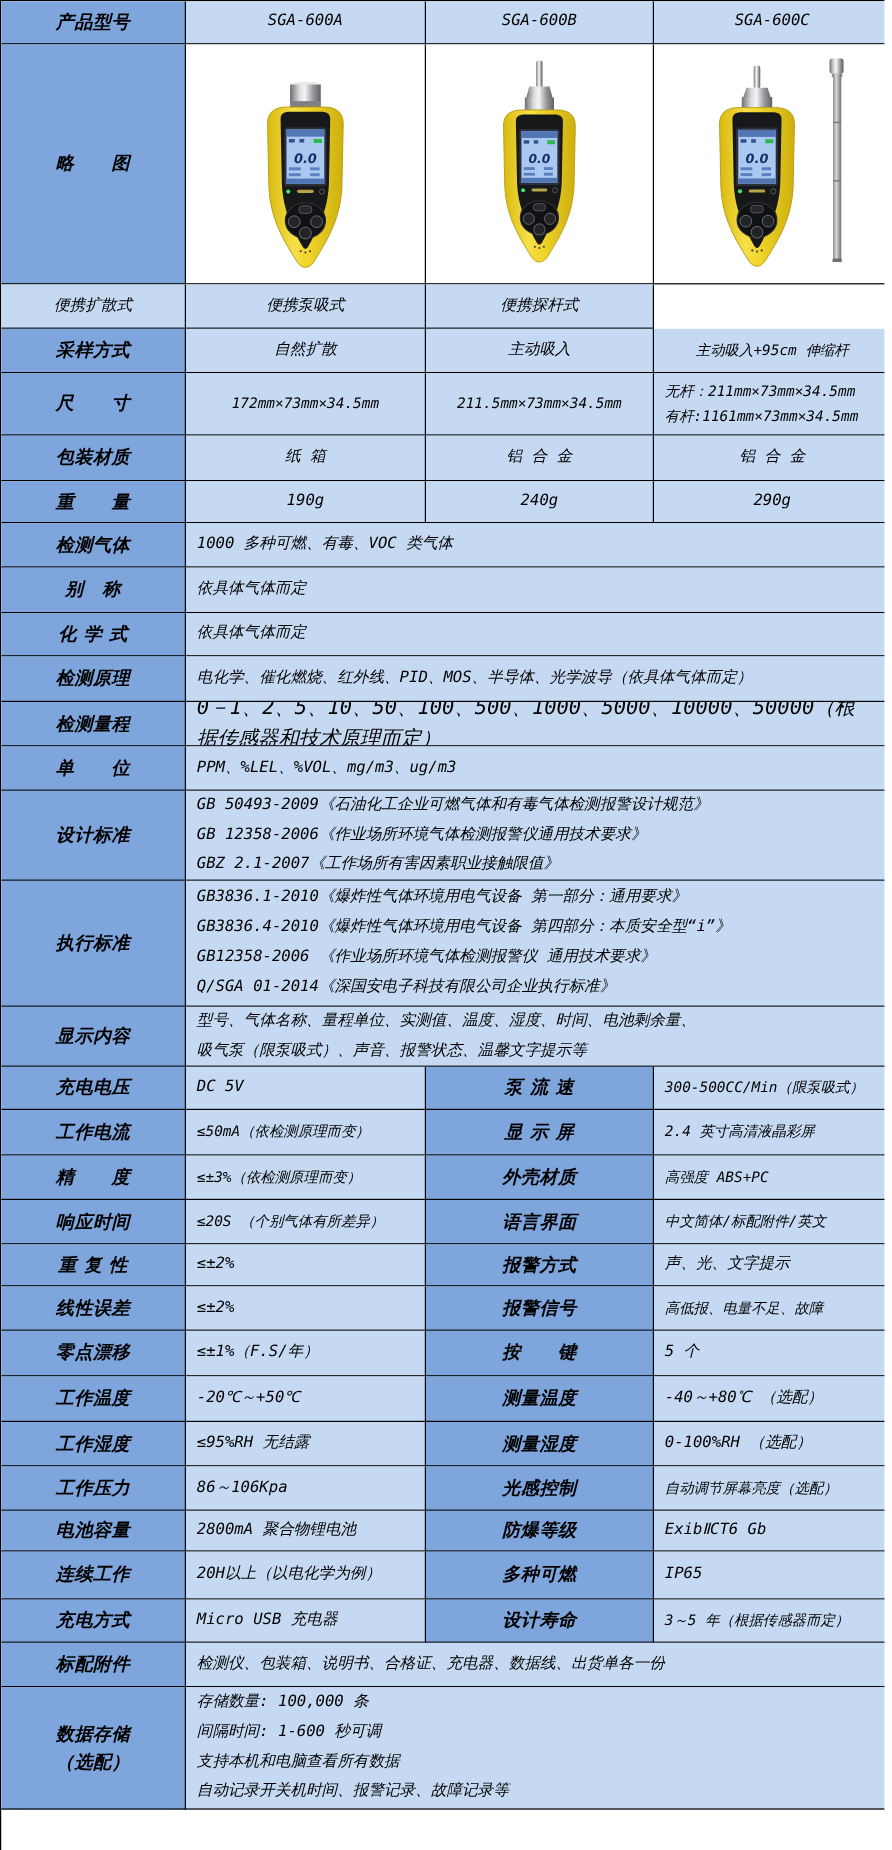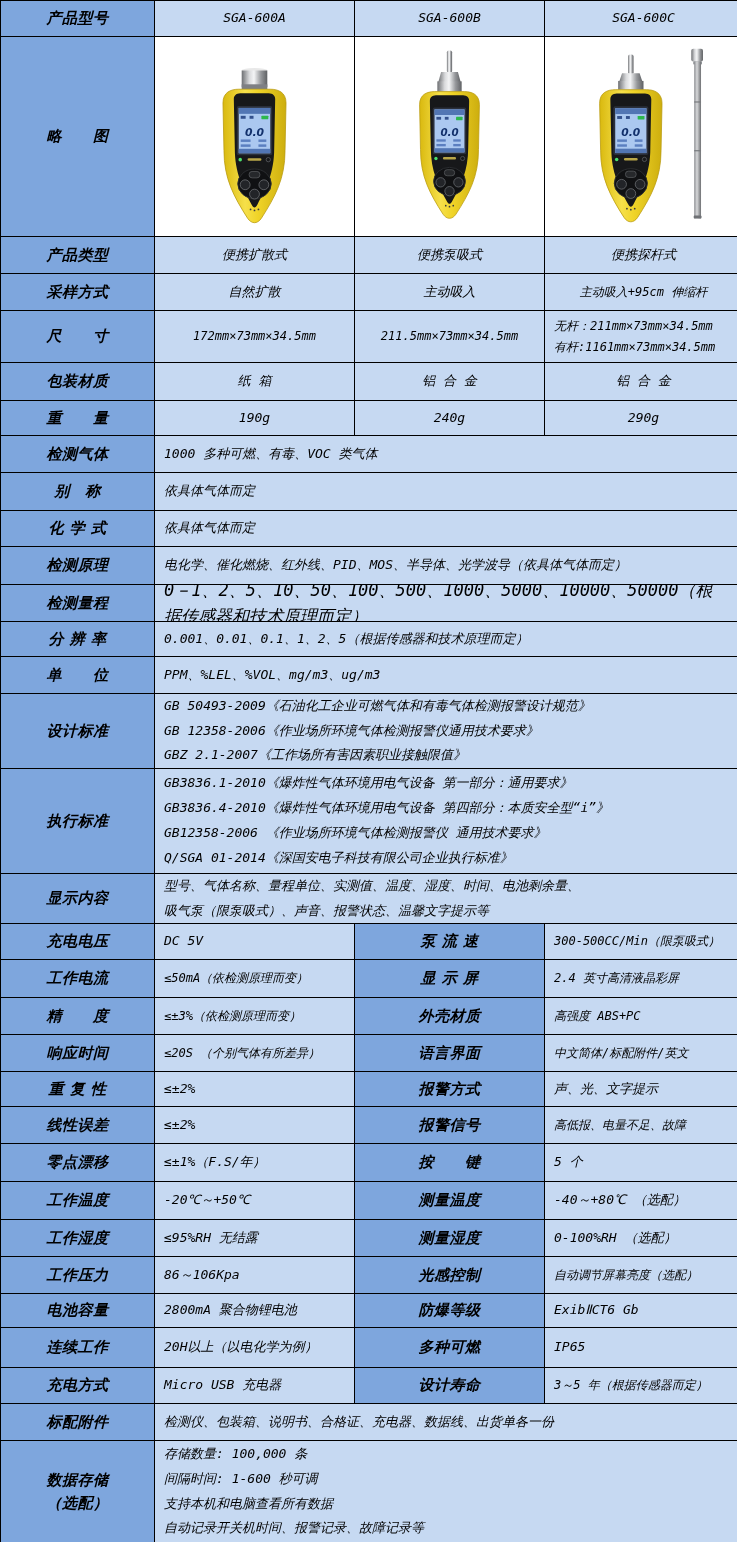--- a/index.html
+++ b/index.html
@@ -120,21 +120,20 @@
           <rect x="152" y="21" width="7" height="161" fill="url(#rodG)"></rect>
           <rect x="152" y="62" width="7" height="1.2" fill="#77797d"></rect>
           <rect x="152" y="112" width="7" height="1.2" fill="#77797d"></rect>
           <rect x="151.5" y="179" width="8" height="3" rx="1" fill="#6f7175"></rect>
         </g>
       </svg>
     </div>
   </div>
 
   <div class="row" style="height:37px">
-    <div class="cell lbl">产品类型</div>
     <div class="cell val center">便携扩散式</div>
     <div class="cell val center">便携泵吸式</div>
     <div class="cell val center">便携探杆式</div>
   </div>
   <div class="row" style="height:37px">
     <div class="cell lbl">采样方式</div>
     <div class="cell val center">自然扩散</div>
     <div class="cell val center">主动吸入</div>
     <div class="cell val center sz">主动吸入+95cm 伸缩杆</div>
   </div>
@@ -170,24 +169,20 @@
     <div class="cell lbl">化 学 式</div>
     <div class="cell val left span3">依具体气体而定</div>
   </div>
   <div class="row" style="height:38px">
     <div class="cell lbl">检测原理</div>
     <div class="cell val left span3">电化学、催化燃烧、红外线、PID、MOS、半导体、光学波导（依具体气体而定）</div>
   </div>
   <div class="row" style="height:37px">
     <div class="cell lbl">检测量程</div>
     <div class="cell val left span3 small">0－1、2、5、10、50、100、500、1000、5000、10000、50000（根据传感器和技术原理而定）</div>
-  </div>
-  <div class="row" style="height:35px">
-    <div class="cell lbl">分 辨 率</div>
-    <div class="cell val left span3">0.001、0.01、0.1、1、2、5（根据传感器和技术原理而定）</div>
   </div>
   <div class="row" style="height:37px">
     <div class="cell lbl">单　　位</div>
     <div class="cell val left span3">PPM、%LEL、%VOL、mg/m3、ug/m3</div>
   </div>
   <div class="row" style="height:75px">
     <div class="cell lbl">设计标准</div>
     <div class="cell val left span3 tall">GB 50493-2009《石油化工企业可燃气体和有毒气体检测报警设计规范》
 GB 12358-2006《作业场所环境气体检测报警仪通用技术要求》
 GBZ 2.1-2007《工作场所有害因素职业接触限值》</div>

